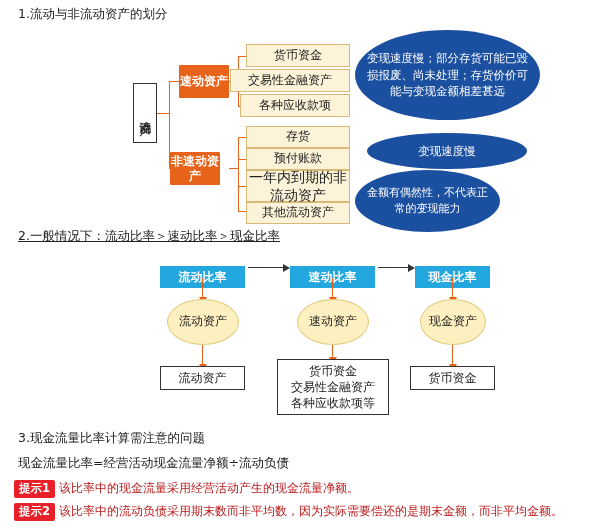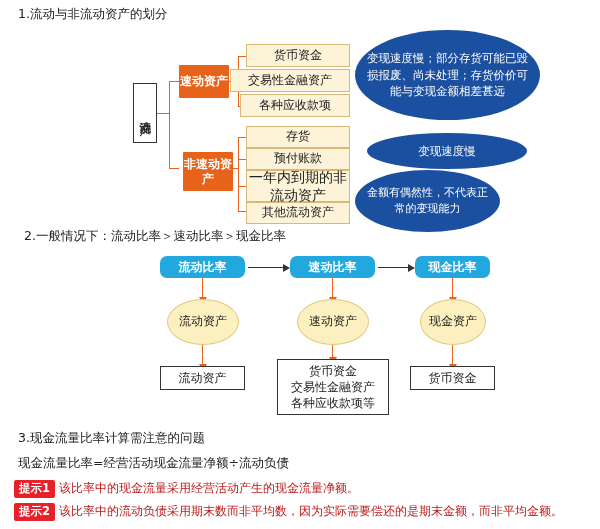--- a/index.html
+++ b/index.html
@@ -36,21 +36,22 @@
   
   .ellipse {
     background:#1b4fa0; color:#ffffff; border-radius:50%;
     display:flex; align-items:center; justify-content:center; text-align:center;
     font-size:11.5px; line-height:1.45; padding:4px 10px; box-sizing:border-box;
   }
   
   .cyan-box {
     background:#22a7de; color:#ffffff; font-weight:bold; font-size:12px;
     display:flex; align-items:center; justify-content:center; text-align:center;
-    border-radius:7px;
+    border-radius:0;
+    margin-top:10px;
   }
   
   .oval {
     background:#fdf0c0; border:1px solid #e0c97a; border-radius:50%;
     color:#222; font-size:12px; display:flex; align-items:center;
     justify-content:center; text-align:center; line-height:1.3;
   }
   
   .white-box {
     background:#ffffff; border:1px solid #333; color:#222; font-size:12px;
@@ -95,21 +96,21 @@
 
   <div class="abs hline-orange" style="left:157px; top:113px; width:12px;"></div>
   <div class="abs vline-orange" style="left:169px; top:81px; height:87px;"></div>
   <div class="abs hline-orange" style="left:169px; top:81px; width:10px;"></div>
   <div class="abs hline-orange" style="left:169px; top:168px; width:10px;"></div>
 
   <div class="abs orange-box" style="left:179px; top:65px; width:50px; height:33px;">
     <span>速动资产</span>
   </div>
 
-  <div class="abs orange-box" style="left:183px; top:152px; width:50px; height:39px;">
+  <div class="abs orange-box" style="left:170px; top:152px; width:50px; height:33px;">
     <span>非速动资产</span>
   </div>
 
   <div class="abs hline-orange" style="left:229px; top:81px; width:9px;"></div>
   <div class="abs vline-orange" style="left:238px; top:56px; height:50px;"></div>
   <div class="abs hline-orange" style="left:238px; top:56px; width:8px;"></div>
   <div class="abs hline-orange" style="left:238px; top:81px; width:8px;"></div>
   <div class="abs hline-orange" style="left:238px; top:106px; width:8px;"></div>
 
   <div class="abs cream-box" style="left:246px; top:44px; width:104px; height:23px;">货币资金</div>
@@ -127,21 +128,21 @@
   <div class="abs cream-box" style="left:246px; top:148px; width:104px; height:22px;">预付账款</div>
   <div class="abs cream-box" style="left:246px; top:170px; width:104px; height:32px; font-size:14px;">
     <span>一年内到期的非流动资产</span>
   </div>
   <div class="abs cream-box" style="left:246px; top:202px; width:104px; height:22px;">其他流动资产</div>
 
   <div class="abs ellipse" style="left:355px; top:30px; width:185px; height:90px;">变现速度慢；部分存货可能已毁损报废、尚未处理；存货价价可能与变现金额相差甚远</div>
   <div class="abs ellipse" style="left:367px; top:133px; width:160px; height:36px;">变现速度慢</div>
   <div class="abs ellipse" style="left:355px; top:170px; width:145px; height:62px; font-size:11px;">金额有偶然性，不代表正常的变现能力</div>
 
-  <div class="abs section-title" style="left:24px; top:228px;">2.一般情况下：流动比率＞速动比率＞现金比率</div>
+  <div class="abs section-title" style="left:18px; top:228px;text-decoration:underline;">2.一般情况下：流动比率＞速动比率＞现金比率</div>
 
   <div class="abs cyan-box" style="left:160px; top:256px; width:85px; height:22px;">流动比率</div>
   <div class="abs cyan-box" style="left:290px; top:256px; width:85px; height:22px;">速动比率</div>
   <div class="abs cyan-box" style="left:415px; top:256px; width:75px; height:22px;">现金比率</div>
 
   <div class="abs hline arrow-right-blk" style="left:248px; top:267px; width:36px;"></div>
   <div class="abs hline arrow-right-blk" style="left:378px; top:267px; width:31px;"></div>
 
   <div class="abs vline-orange arrow-down-org" style="left:202px; top:278px; height:20px;"></div>
   <div class="abs vline-orange arrow-down-org" style="left:332px; top:278px; height:20px;"></div>

